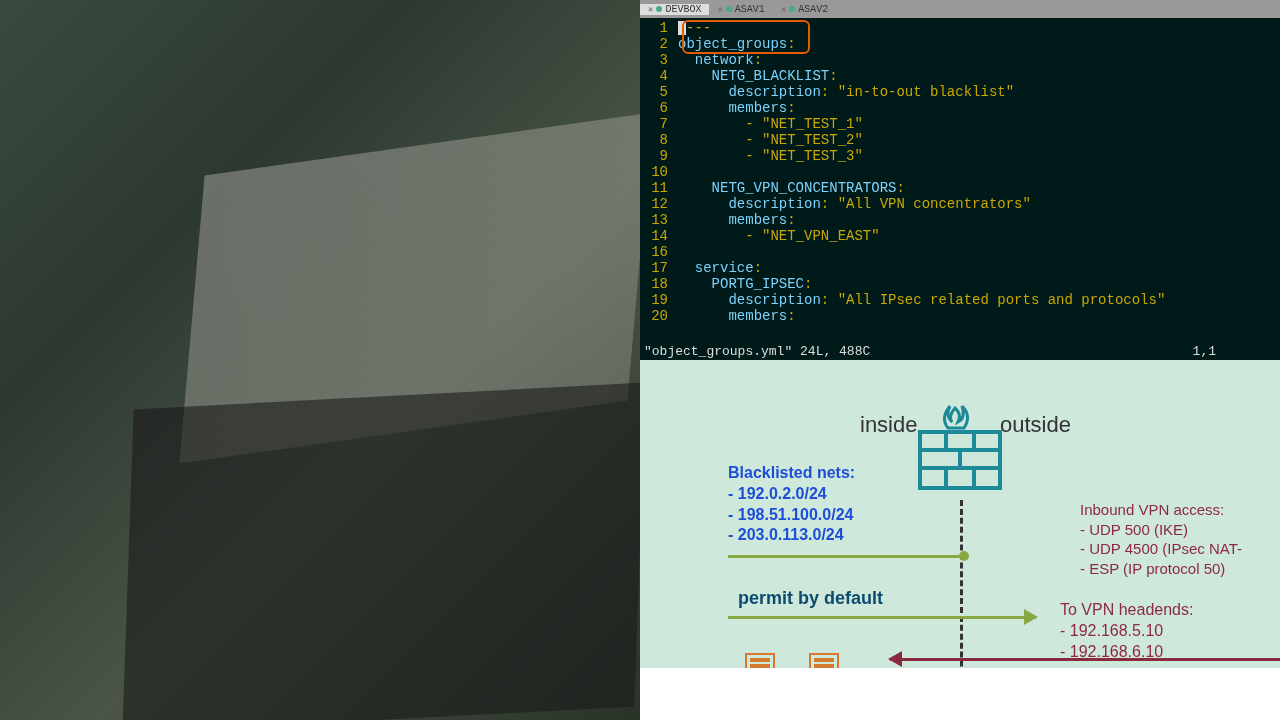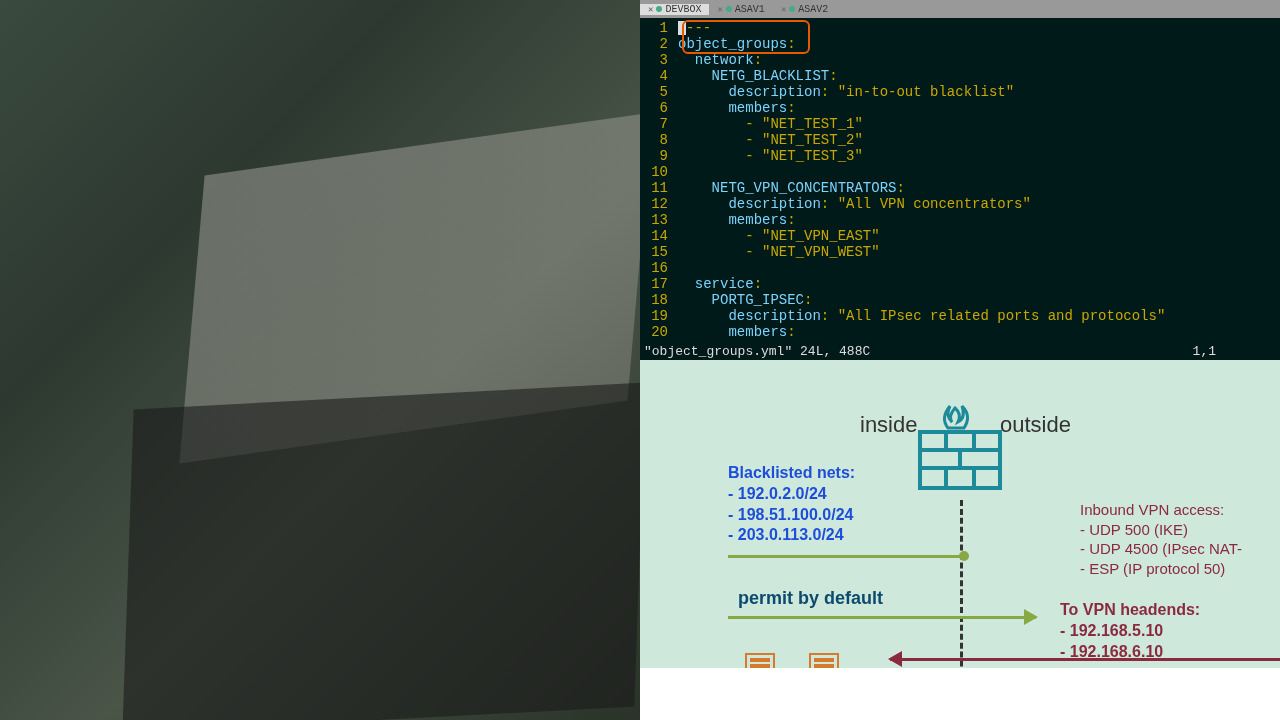--- a/index.html
+++ b/index.html
@@ -29,21 +29,21 @@
   .fw-label { position:absolute; font-size:22px; font-weight:500; color:#333; }
   .firewall-svg { position:absolute; top:38px; left:260px; }
   .dashed-line { position:absolute; top:140px; left:320px; width:0; height:220px; border-left: 3px dashed #333; }
   .blacklist-block { position:absolute; top:103px; left:88px; color:#1d4ed8; font-size:16px; font-weight:600; line-height:1.3; }
   .arrow-green1 { position:absolute; top:195px; left:88px; width:238px; height:3px; background:#87a843; }
   .arrow-green1::after { content:""; position:absolute; right:-3px; top:-4px; width:10px; height:10px; border-radius:50%; background:#87a843; }
   .permit-label { position:absolute; top:228px; left:98px; color:#0c4a6e; font-size:18px; font-weight:600; }
   .arrow-green2 { position:absolute; top:256px; left:88px; width:308px; height:3px; background:#87a843; }
   .arrow-green2::after { content:""; position:absolute; right:-2px; top:-7px; width:0; height:0; border-left:14px solid #87a843; border-top:8px solid transparent; border-bottom:8px solid transparent; }
   .inbound-block { position:absolute; top:140px; left:440px; color:#8b2a3f; font-size:15px; font-weight:400; line-height:1.3; }
-  .headends-block { position:absolute; top:240px; left:420px; color:#8b2a3f; font-size:16px; font-weight:700; line-height:1.3; }
+  .headends-block { position:absolute; top:240px; left:420px; color:#8b2a3f; font-size:16px; font-weight:400; line-height:1.3; }
   .arrow-mar1 { position:absolute; top:298px; left:250px; width:390px; height:3px; background:#8b2a3f; }
   .arrow-mar1::before { content:""; position:absolute; left:-2px; top:-7px; width:0; height:0; border-right:14px solid #8b2a3f; border-top:8px solid transparent; border-bottom:8px solid transparent; }
   .deny-label { position:absolute; top:325px; left:428px; color:#1d4ed8; font-size:24px; font-weight:600; }
   .arrow-mar2 { position:absolute; top:352px; left:316px; width:324px; height:3px; background:#8b2a3f; }
   .arrow-mar2::after { content:""; position:absolute; left:-3px; top:-4px; width:10px; height:10px; border-radius:50%; background:#8b2a3f; }
   .vpn-servers { position:absolute; top:288px; left:100px; display:flex; gap:4px; }
 </style>
 </head>
 <body>
 
@@ -118,24 +118,20 @@
           <span class="lineno">12</span>
           <span class="code"><span>      </span><span class="key">description</span><span class="colon">: </span><span class="str">"All VPN concentrators"</span></span>
         </div>
         <div class="line">
           <span class="lineno">13</span>
           <span class="code"><span>      </span><span class="key">members</span><span class="colon">:</span></span>
         </div>
         <div class="line">
           <span class="lineno">14</span>
           <span class="code"><span>        </span><span class="dash">- </span><span class="str">"NET_VPN_EAST"</span></span>
-        </div>
-        <div class="line">
-          <span class="lineno">15</span>
-          <span class="code"><span>        </span><span class="dash">- </span><span class="str">"NET_VPN_WEST"</span></span>
         </div>
         <div class="line">
           <span class="lineno">16</span>
           <span class="code"></span>
         </div>
         <div class="line">
           <span class="lineno">17</span>
           <span class="code"><span>  </span><span class="key">service</span><span class="colon">:</span></span>
         </div>
         <div class="line">

